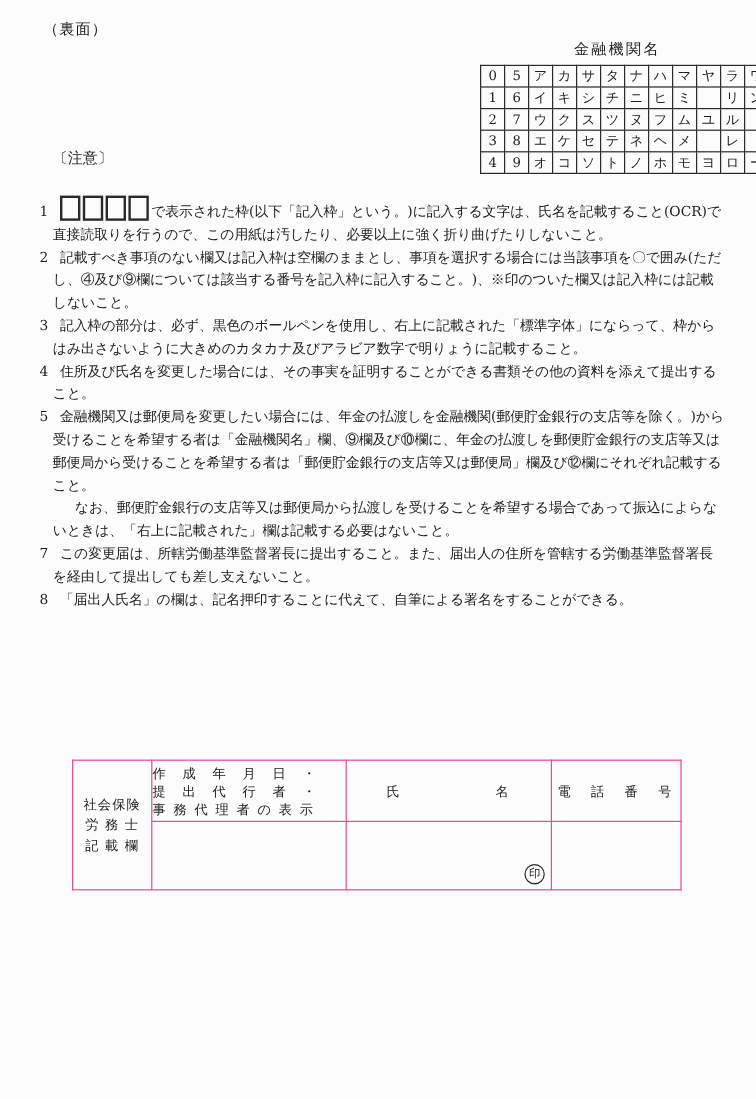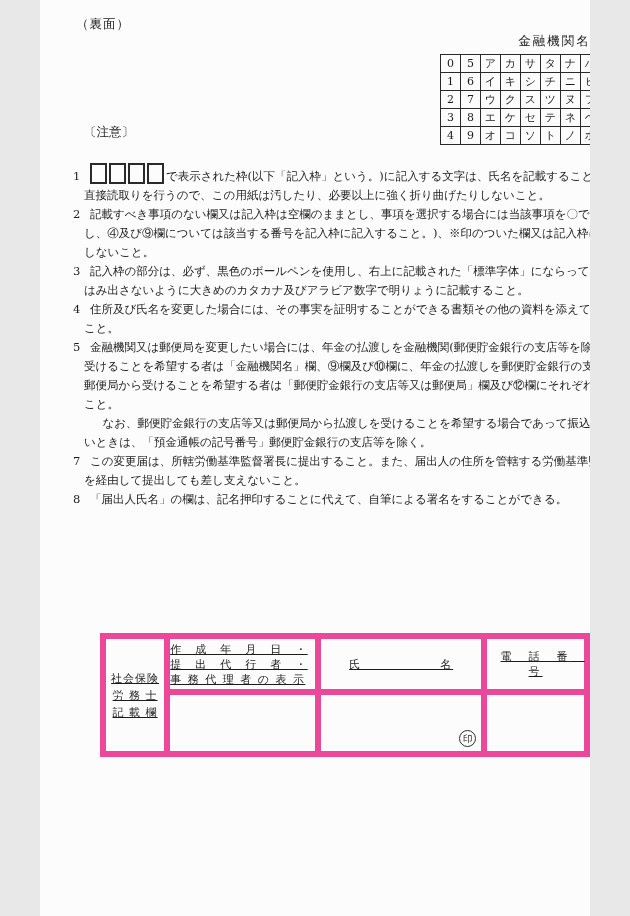--- a/index.html
+++ b/index.html
@@ -1,18 +1,18 @@
 <!DOCTYPE html>
 <html lang="ja"><head>
 <meta charset="utf-8">
 <style>
   html,body{margin:0;padding:0;background:#e8e8e8;}
   .page{
     position:relative;
-    width:550px;height:916px;
+    width:630px;height:916px;
     margin:0 auto;
     background:#fcfcfc;
     color:#1c1c1c;
     font-family:"DejaVu Serif","Liberation Serif",serif;
     overflow:hidden;
   }
 
   
   .corner-label{position:absolute;left:36px;top:16px;font-size:12.5px;letter-spacing:1px;}
 
@@ -39,21 +39,21 @@
   .note .subnote{display:block;text-indent:1.6em;}
   .entry-box{
     display:inline-block;width:13px;height:17px;
     border:2px solid #2a2a2a;background:#fcfcfc;
     margin:0 2px -4px 0;vertical-align:baseline;
   }
 
   
   .sr-table{position:absolute;left:60px;top:633px;}
   table.sr{border-collapse:collapse;table-layout:fixed;}
-  table.sr td{border:6px solid #ec4899;padding:0;vertical-align:middle;font-size:11px;text-decoration:underline;}
+  table.sr td{border:1px solid #ec4899;padding:0;vertical-align:middle;font-size:11px;}
   td.sr-rowlabel{width:65px;text-align:center;line-height:17px;white-space:pre-line;letter-spacing:1px;margin-left:36px;}
   td.sr-hdr-maker{width:161px;height:50px;vertical-align:middle;padding:2px 6px;line-height:15px;white-space:pre-line;letter-spacing:1.5px;}
   td.sr-hdr-name{width:170px;text-align:center;letter-spacing:2px;}
   td.sr-hdr-phone{width:107px;text-align:center;letter-spacing:3px;}
   td.sr-body{height:56px;}
   td.seal-cell{position:relative;}
   .seal{
     position:absolute;right:5px;bottom:4px;
     width:15px;height:15px;border:1px solid #2a2a2a;border-radius:50%;
     display:flex;align-items:center;justify-content:center;
@@ -160,21 +160,21 @@
     <p class="note">
       <span class="no">3</span><span class="txt">記入枠の部分は、必ず、黒色のボールペンを使用し、右上に記載された「標準字体」にならって、枠からはみ出さないように大きめのカタカナ及びアラビア数字で明りょうに記載すること。</span>
     </p>
 
     <p class="note">
       <span class="no">4</span><span class="txt">住所及び氏名を変更した場合には、その事実を証明することができる書類その他の資料を添えて提出すること。</span>
     </p>
 
     <p class="note">
       <span class="no">5</span><span class="txt">金融機関又は郵便局を変更したい場合には、年金の払渡しを金融機関(郵便貯金銀行の支店等を除く。)から受けることを希望する者は「金融機関名」欄、⑨欄及び⑩欄に、年金の払渡しを郵便貯金銀行の支店等又は郵便局から受けることを希望する者は「郵便貯金銀行の支店等又は郵便局」欄及び⑫欄にそれぞれ記載すること。</span>
-      <span class="subnote">なお、郵便貯金銀行の支店等又は郵便局から払渡しを受けることを希望する場合であって振込によらないときは、「預金通帳の記号番号」郵便貯金銀行の支店等を除く。</span>
+      <span class="subnote">なお、郵便貯金銀行の支店等又は郵便局から払渡しを受けることを希望する場合であって振込によらないときは、「右上に記載された」欄は記載する必要はないこと。</span>
     </p>
 
 
     <p class="note">
       <span class="no">7</span><span class="txt">この変更届は、所轄労働基準監督署長に提出すること。また、届出人の住所を管轄する労働基準監督署長を経由して提出しても差し支えないこと。</span>
     </p>
 
     <p class="note">
       <span class="no">8</span><span class="txt">「届出人氏名」の欄は、記名押印することに代えて、自筆による署名をすることができる。</span>
     </p>

